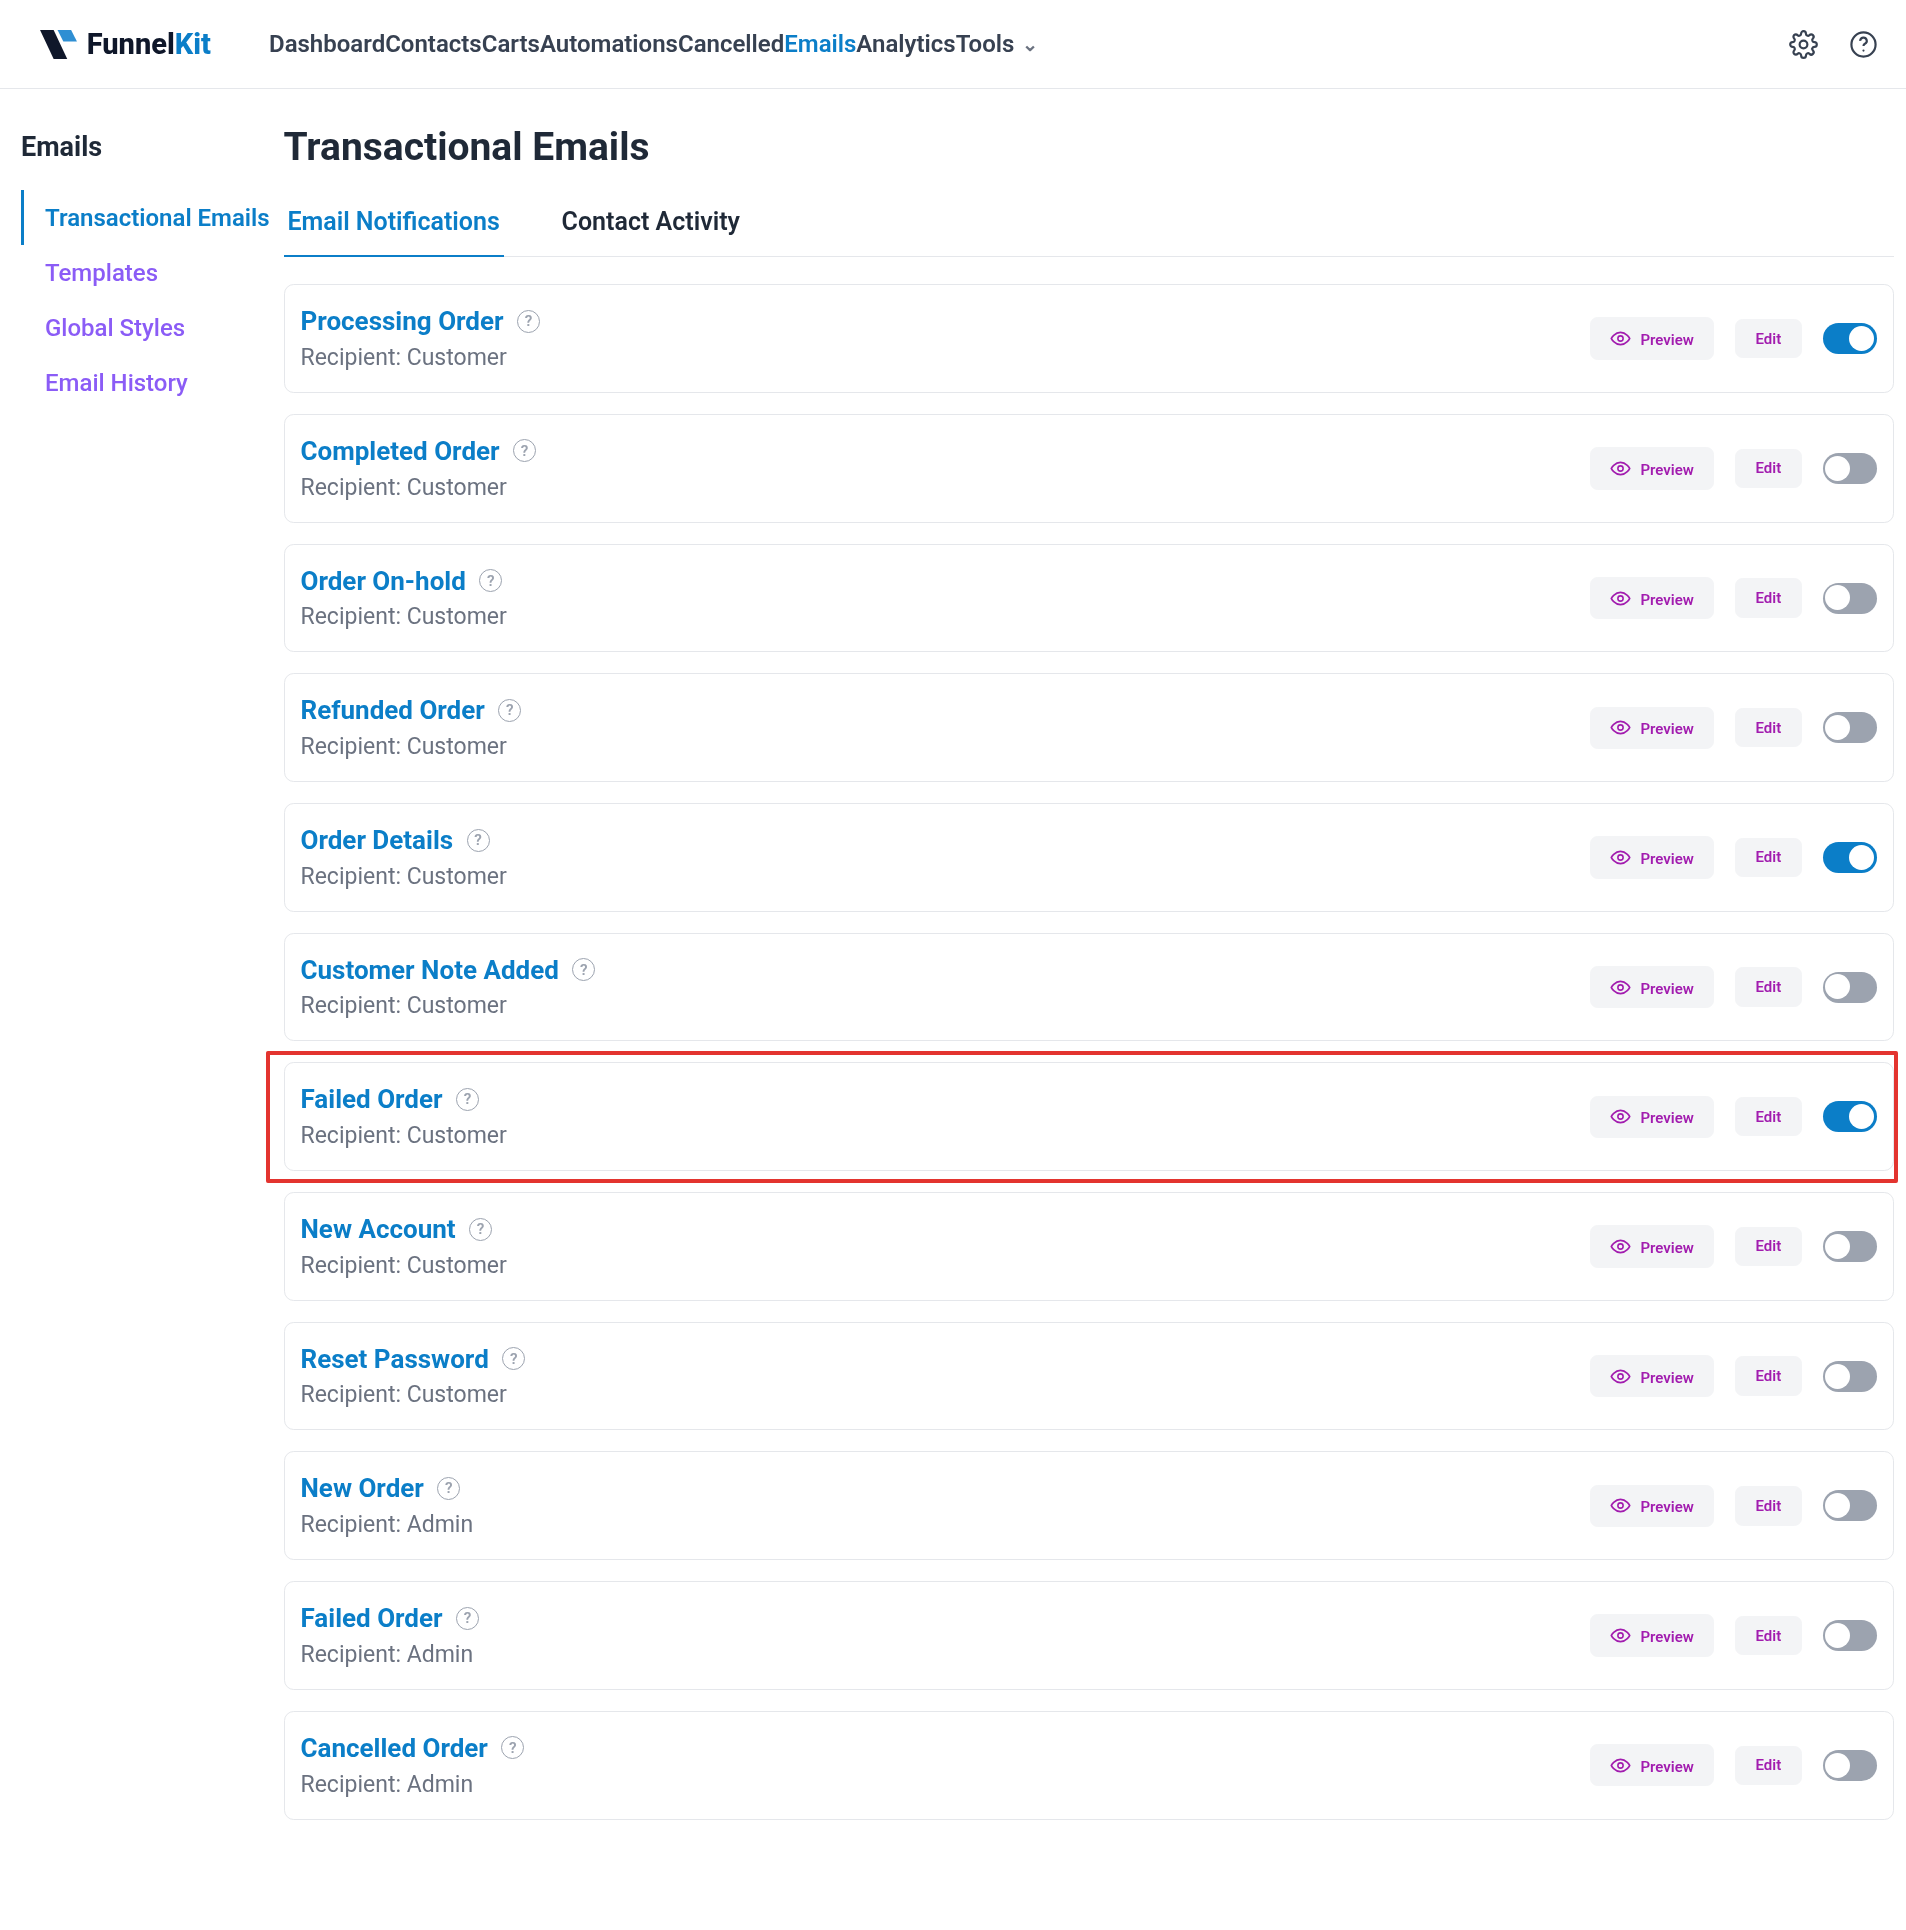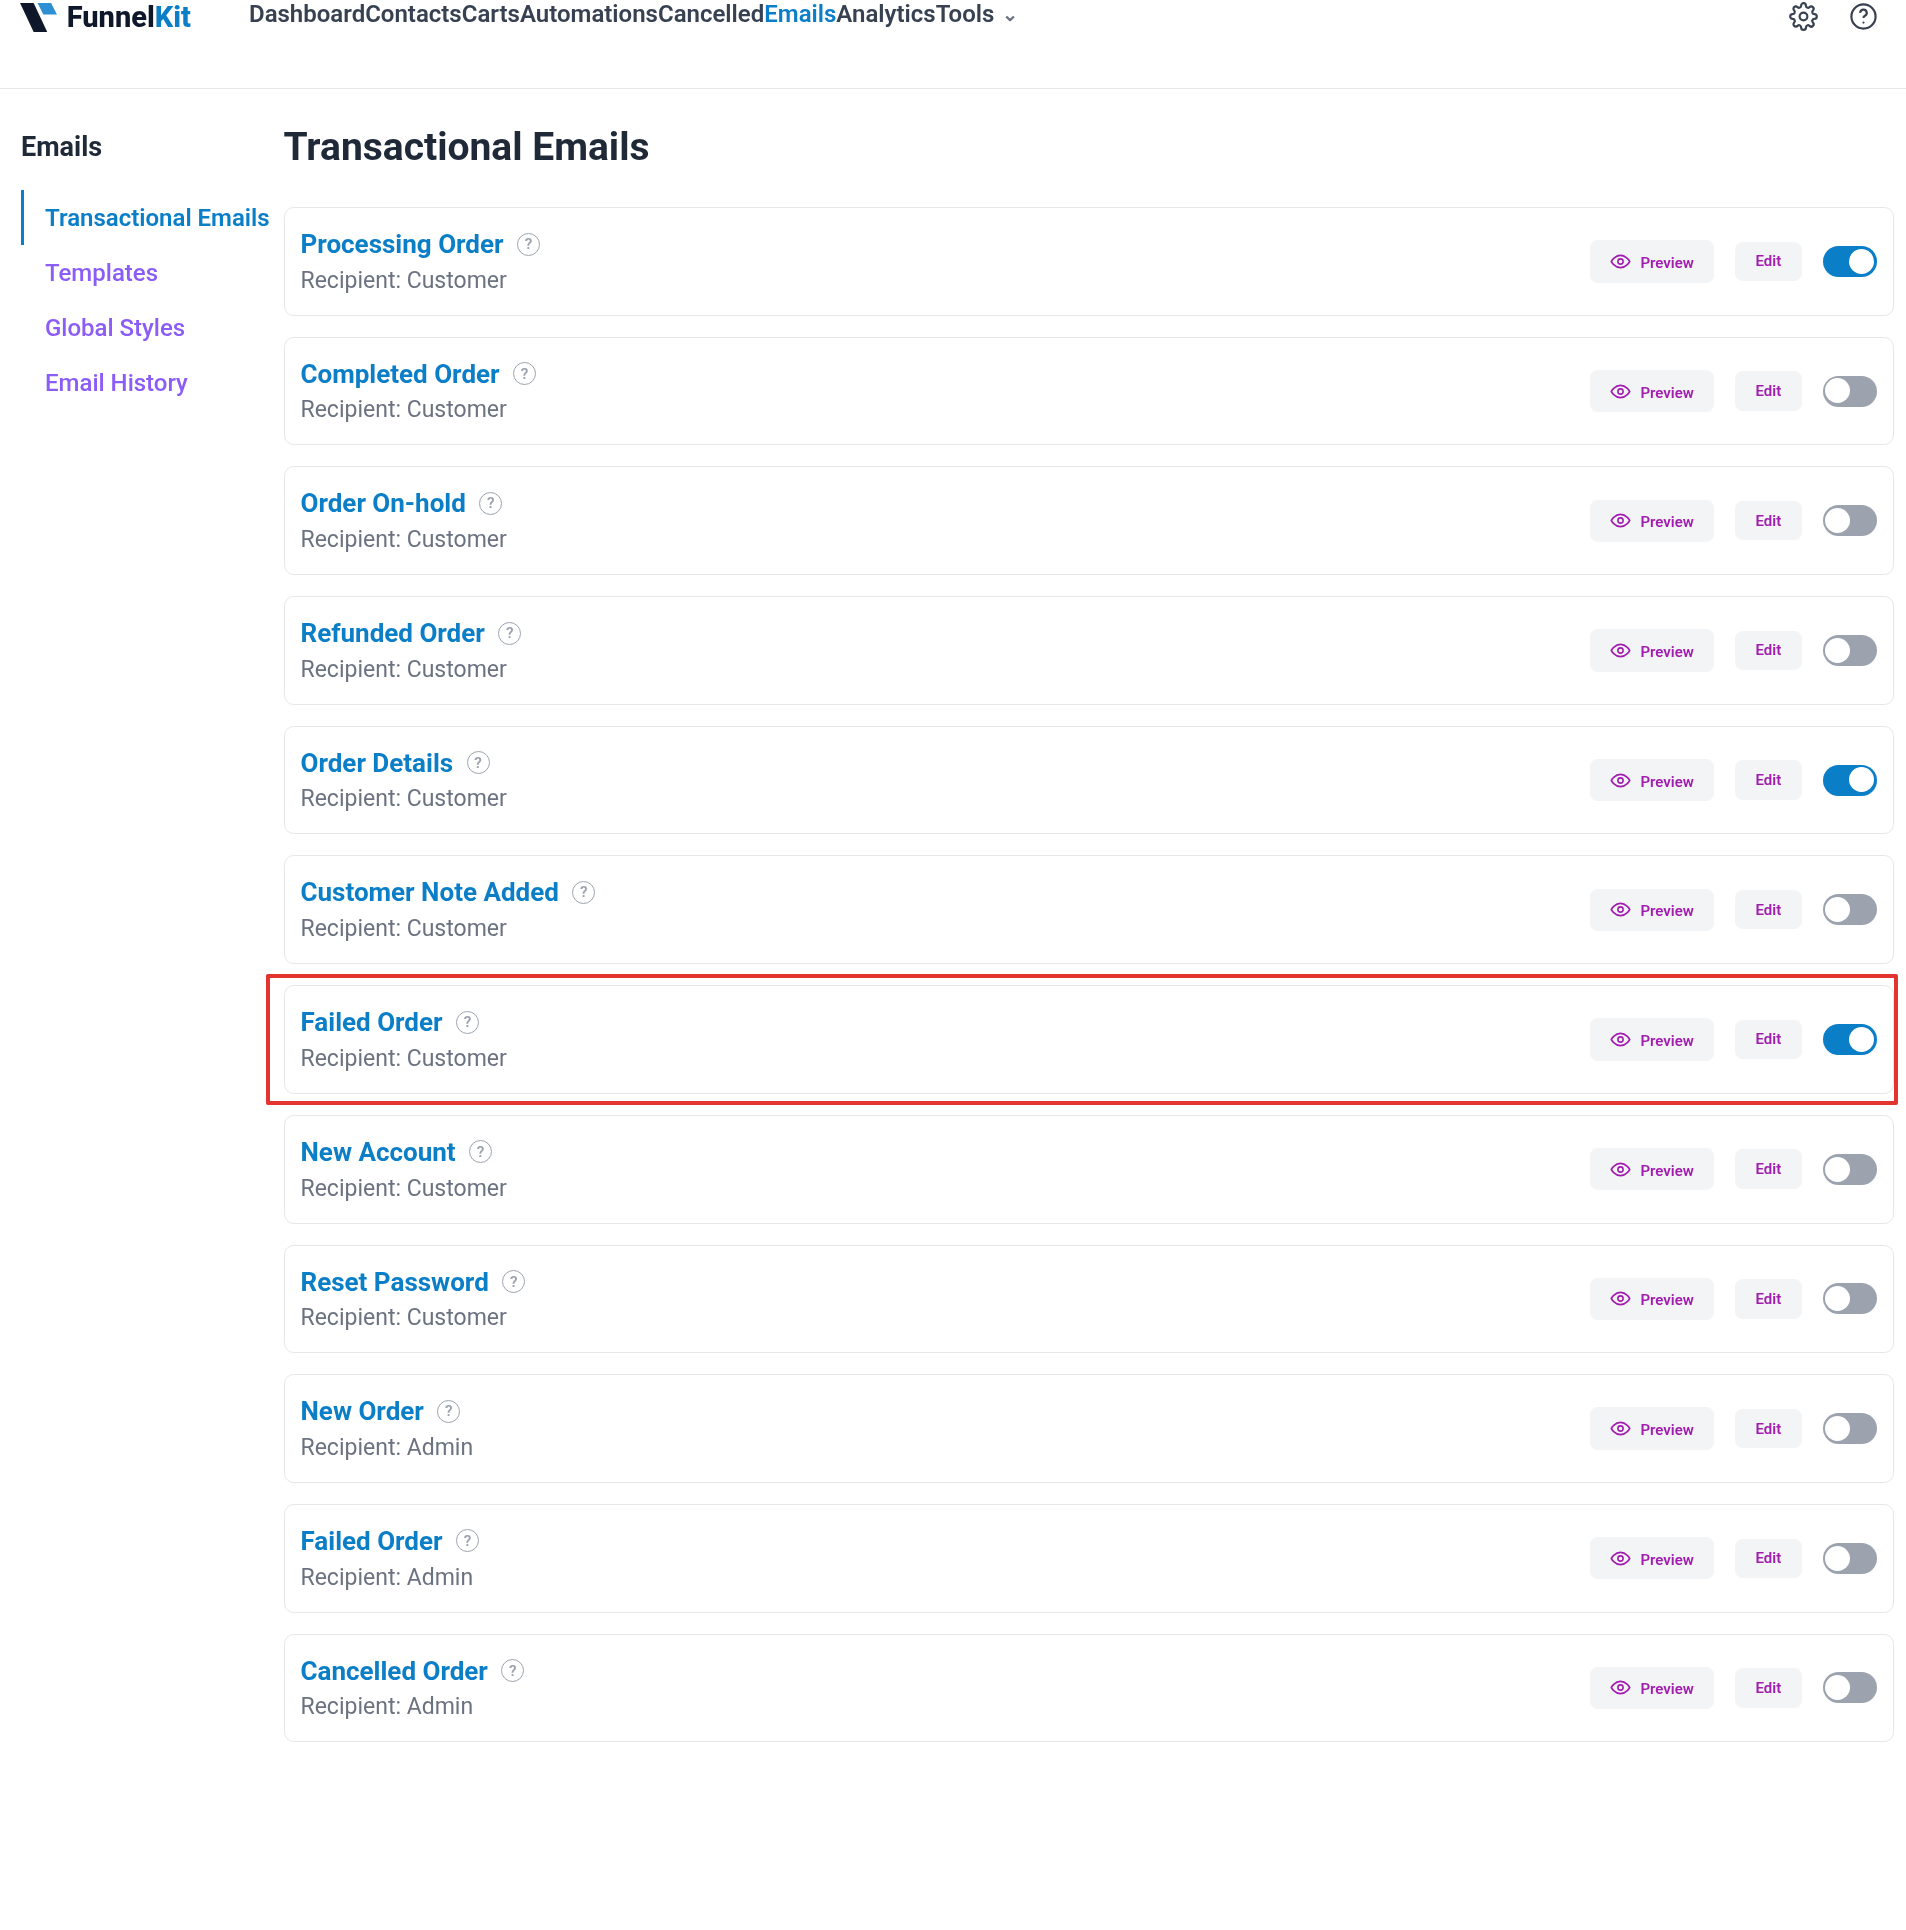--- a/index.html
+++ b/index.html
@@ -9,22 +9,22 @@
     font-size: 24px;
     color: #1f2937;
     background:#ffffff;
     width:1907px;
   }
   
   .topbar {
     height: 89px;
     border-bottom:1px solid #e5e7eb;
     display:flex;
-    align-items:flex-start;
-    padding: 0 27px 0 18px;
+    align-items:center;
+    padding: 0 27px 0 38px;
   }
   .logo {
     display:flex; align-items:center; gap:7.7px;
     font-weight:800; font-size:29px;
     margin-right:58px;
   }
   .logo .f1 { color:#0f172a; }
   .logo .f2 { color:#0b7ec8; }
   .logo-mark svg { display:block; }
   .nav { display:flex; }
@@ -185,20 +185,24 @@
         <li class="side-item active">Transactional Emails</li>
         <li class="side-item">Templates</li>
         <li class="side-item">Global Styles</li>
         <li class="side-item">Email History</li>
       </ul>
   </aside>
 
   <main class="main">
     <h1 class="page-title">Transactional Emails</h1>
 
+    <div class="tabs" id="tabs">
+        <div class="tab active">Email Notifications</div>
+        <div class="tab">Contact Activity</div>
+      </div>
 
     <div class="rows" id="rows">
         <div class="row-wrap">
           <div class="row">
             <div class="row-left">
               <div class="row-title">
                 <span>Processing Order</span>
                 <span class="help-dot">?</span>
               </div>
               <div class="row-sub">Recipient: Customer</div>

